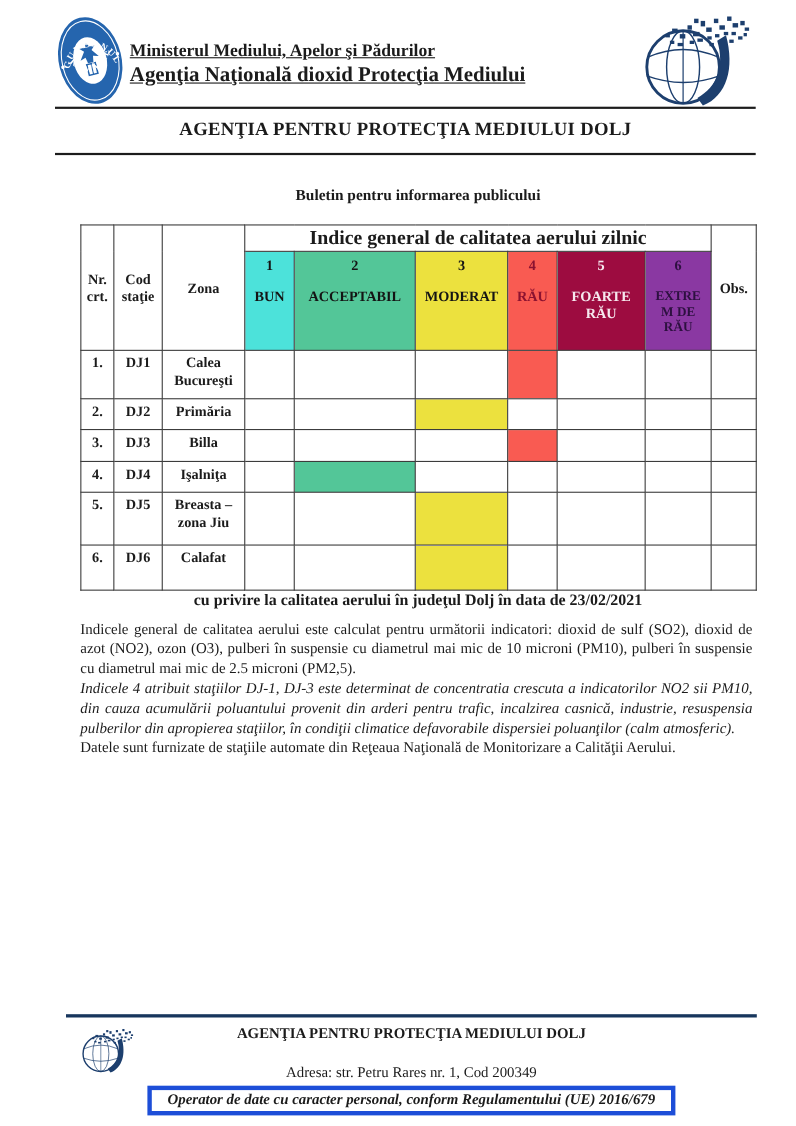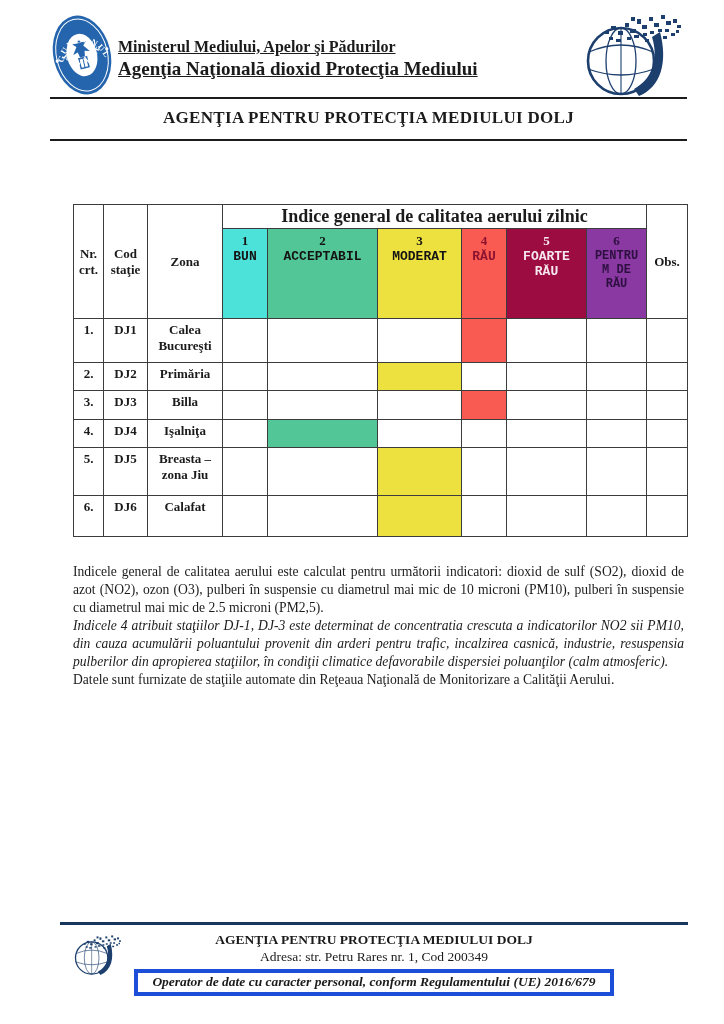--- a/index.html
+++ b/index.html
@@ -22,41 +22,41 @@
   
   table.aqi{position:absolute;left:73px;top:204px;width:615px;border-collapse:collapse;
             table-layout:fixed;}
   .aqi th,.aqi td{border:1px solid #3c3c3c;padding:0;font-size:13px;font-weight:bold;
                   text-align:center;overflow:hidden;}
   .aqi thead tr.band1{height:24px;}
   .aqi thead tr.band2{height:90px;}
   .aqi th.indice{font-size:18px;}
   .aqi th.lvl{vertical-align:top;}
   .aqi th.lvl .num{padding-top:4px;}
-  .aqi th.lvl .lab{line-height:1.18;padding:0 2px;font-family:Liberation Mono, monospace;}
+  .aqi th.lvl .lab{margin-top:13px;line-height:1.18;padding:0 2px;}
   .aqi th.lvl6 .lab{font-size:12px;}
   .aqi tbody td{vertical-align:top;padding-top:3px;line-height:1.2;}
   .aqi tbody tr.r1{height:44px;} .aqi tbody tr.r2{height:28px;} .aqi tbody tr.r3{height:29px;}
   .aqi tbody tr.r4{height:28px;} .aqi tbody tr.r5{height:48px;} .aqi tbody tr.r6{height:41px;}
 
   .tbl-caption{position:absolute;left:73px;top:538px;width:614px;text-align:center;
                font-weight:bold;font-size:14.5px;}
 
   
   .body-text{position:absolute;left:73px;top:563px;width:611px;font-size:13.6px;
              line-height:18px;text-align:justify;}
   .body-text p{margin:0;}
   .body-text p.it{font-style:italic;}
 
   
   .footer{position:absolute;left:60px;top:922px;width:628px;border-top:3px solid #17365d;
           text-align:center;}
   .footer-logo{position:absolute;left:13px;top:8px;}
   .f-title{margin-top:7px;font-weight:bold;font-size:13.5px;}
-  .f-line{font-size:13.5px;margin-top:1px;}
+  .f-line{font-size:13.5px;margin-top:19px;}
   .gdpr{display:inline-block;margin-top:4px;border:4px solid #1d4ed8;padding:1px 14px 2px;
         font-style:italic;font-weight:bold;font-size:13.5px;}
   a.email{text-decoration:underline;}
 </style>
 </head>
 <body>
 
 <div class="page">
 
   <span class="gov-seal">
@@ -128,20 +128,21 @@
         </g>
       </symbol>
       <use href="#anpmlogo" x="0" y="0" width="102" height="90"></use>
     </svg>
   </span>
 
   <div class="rule rule1"></div>
   <div class="agency-title">AGENŢIA PENTRU PROTECŢIA MEDIULUI DOLJ</div>
   <div class="rule rule2"></div>
 
+  <div class="bulletin-title">Buletin pentru informarea publicului</div>
 
   <table class="aqi">
     <colgroup>
       <col style="width:30px">
         <col style="width:44px">
         <col style="width:75px">
       <col style="width:45px">
         <col style="width:110px">
         <col style="width:84px">
       <col style="width:45px">
@@ -173,21 +174,21 @@
         <th class="lvl" style="background: rgb(249, 91, 82); color: rgb(140, 18, 48);">
           <div class="num">4</div>
           <div class="lab">RĂU</div>
           </th>
         <th class="lvl" style="background: rgb(157, 12, 64); color: rgb(246, 232, 238);">
           <div class="num">5</div>
           <div class="lab">FOARTE RĂU</div>
           </th>
         <th class="lvl lvl6" style="background: rgb(138, 56, 162); color: rgb(45, 16, 64);">
           <div class="num">6</div>
-          <div class="lab">PENTRU M DE RĂU</div>
+          <div class="lab">EXTRE M DE RĂU</div>
           </th>
       </tr>
     </thead>
     <tbody>
       <tr class="r1">
         <td>1.</td>
         <td>DJ1</td>
         <td>Calea Bucureşti</td>
         <td></td>
         <td></td>
@@ -253,20 +254,21 @@
         <td></td>
         <td style="background: rgb(236, 225, 62);"></td>
         <td></td>
         <td></td>
         <td></td>
         <td></td>
       </tr>
     </tbody>
   </table>
 
+  <div class="tbl-caption">cu privire la calitatea aerului în judeţul Dolj în data de 23/02/2021</div>
 
   <div class="body-text">
     <p>Indicele general de calitatea aerului este calculat pentru următorii indicatori: dioxid de sulf (SO2), dioxid de azot (NO2), ozon (O3),  pulberi în suspensie cu diametrul mai mic de 10 microni (PM10), pulberi în suspensie cu diametrul mai mic de 2.5 microni (PM2,5).</p>
     <p class="it">Indicele 4 atribuit staţiilor DJ-1, DJ-3 este determinat de concentratia crescuta a indicatorilor NO2 sii  PM10, din cauza acumulării poluantului provenit din arderi pentru trafic, incalzirea casnică, industrie, resuspensia pulberilor din apropierea staţiilor, în condiţii climatice defavorabile dispersiei poluanţilor (calm atmosferic).</p>
     <p>Datele sunt furnizate de staţiile automate din Reţeaua Naţională de Monitorizare a Calităţii Aerului.</p>
   </div>
 
   <div class="footer" style="border-top-color: rgb(23, 54, 93);">
     <span class="footer-logo">
       <svg width="50" height="44" viewBox="0 0 102 90">

